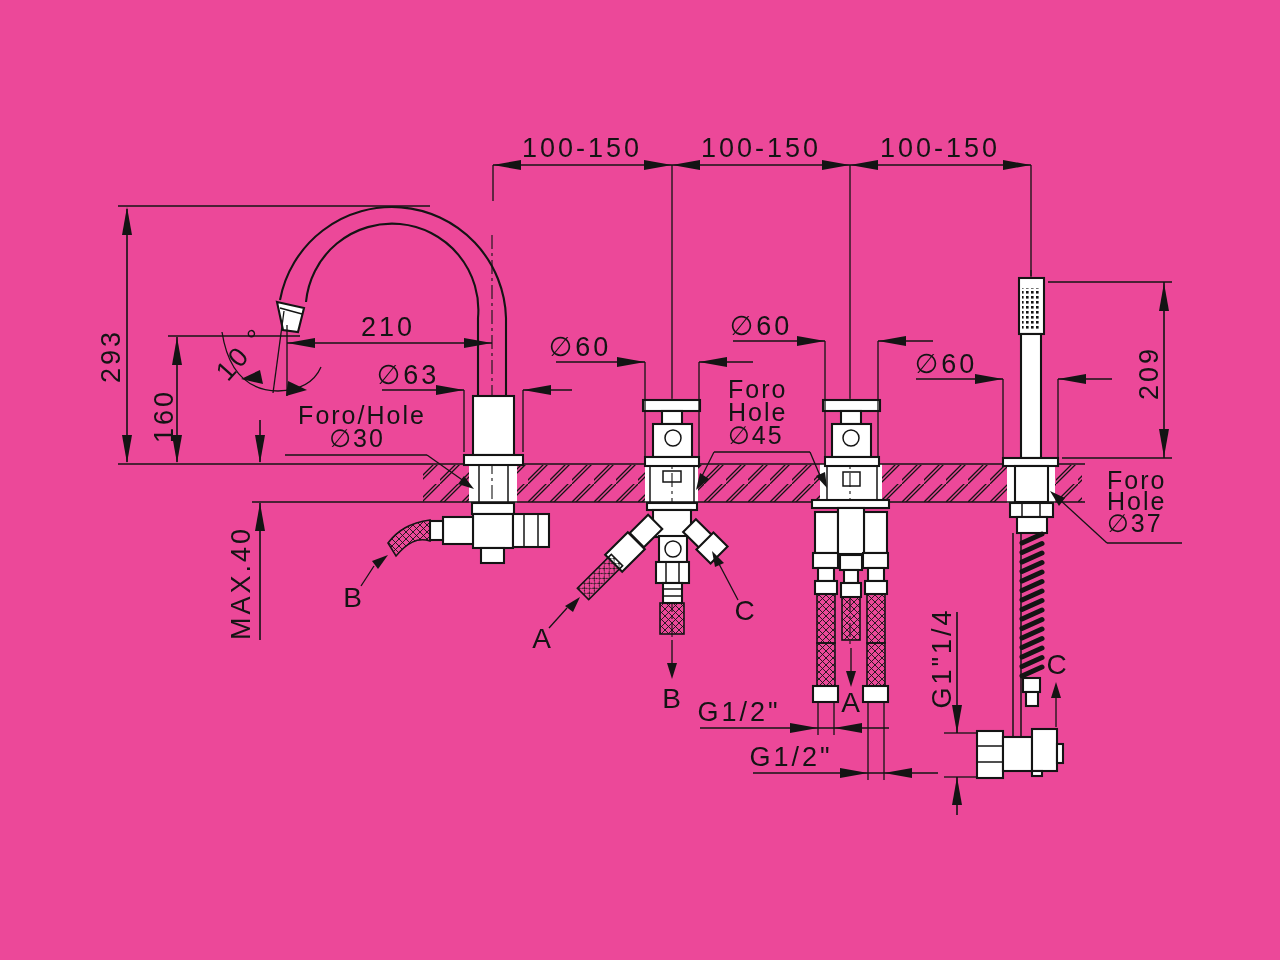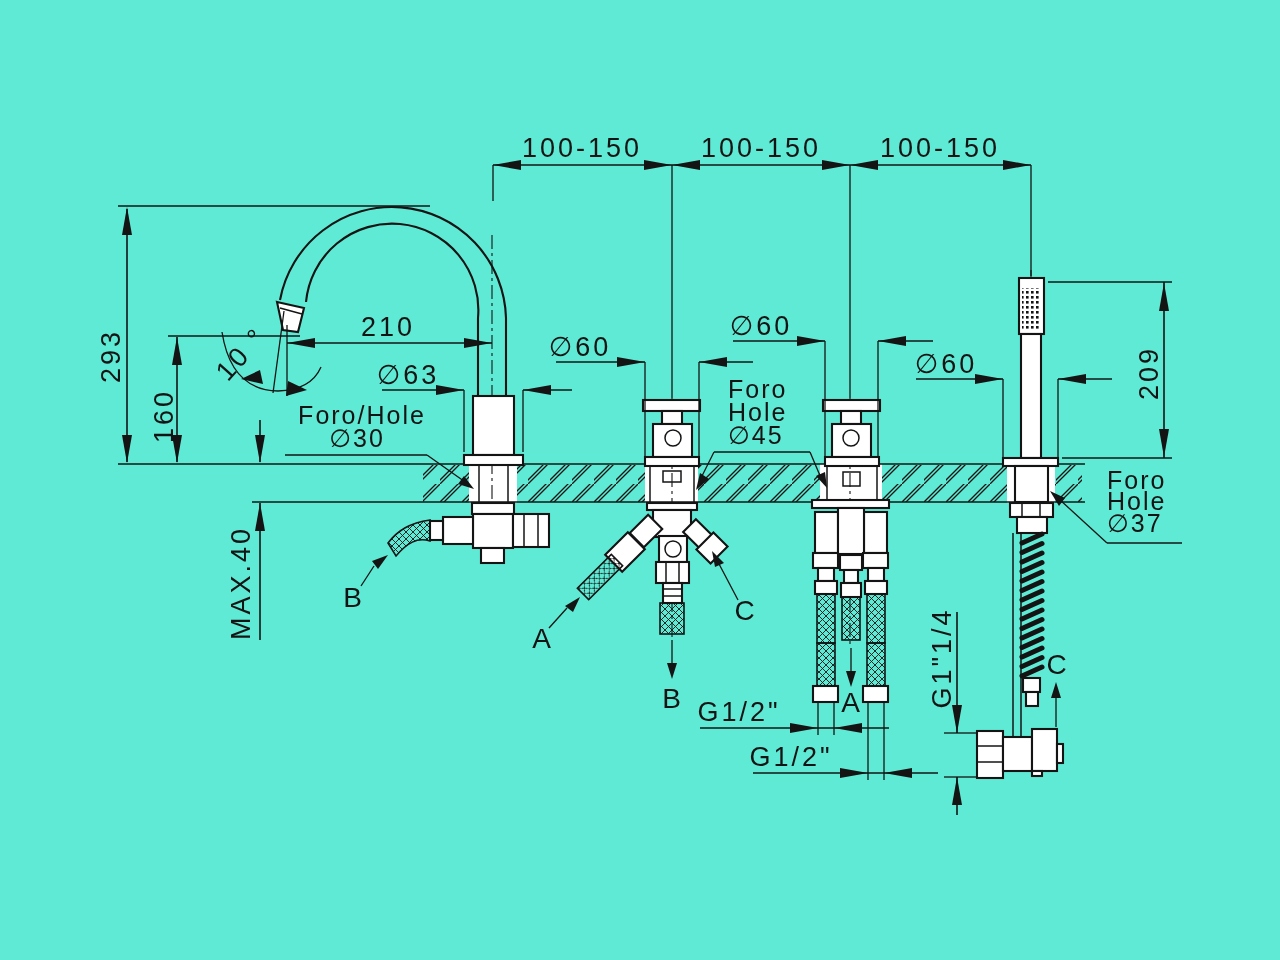--- a/index.html
+++ b/index.html
@@ -1,16 +1,16 @@
 <!DOCTYPE html>
 <html><head>
 <meta charset="utf-8">
 <style>
   html,body{margin:0;padding:0;background:#fff;}
-  .stage{width:1280px;height:960px;background:#5eead4;position:relative;overflow:hidden;text-align:center;}
+  .stage{width:1280px;height:960px;background:#ec4899;position:relative;overflow:hidden;text-align:center;}
   svg{display:block;}
   text{font-family:"Liberation Sans","DejaVu Sans",sans-serif;fill:#141414;}
   .t27{font-size:27px;letter-spacing:3px;}
   .t25{font-size:25px;letter-spacing:2px;}
   .t28{font-size:28px;letter-spacing:1px;}
   .ln{stroke:#141414;stroke-width:1.6;fill:none;}
   .thin{stroke:#141414;stroke-width:1.3;fill:none;}
   .obj{stroke:#141414;stroke-width:2.1;fill:#ffffff;}
   .objn{stroke:#141414;stroke-width:2.1;fill:none;}
   .det{stroke:#141414;stroke-width:1.5;fill:none;}

